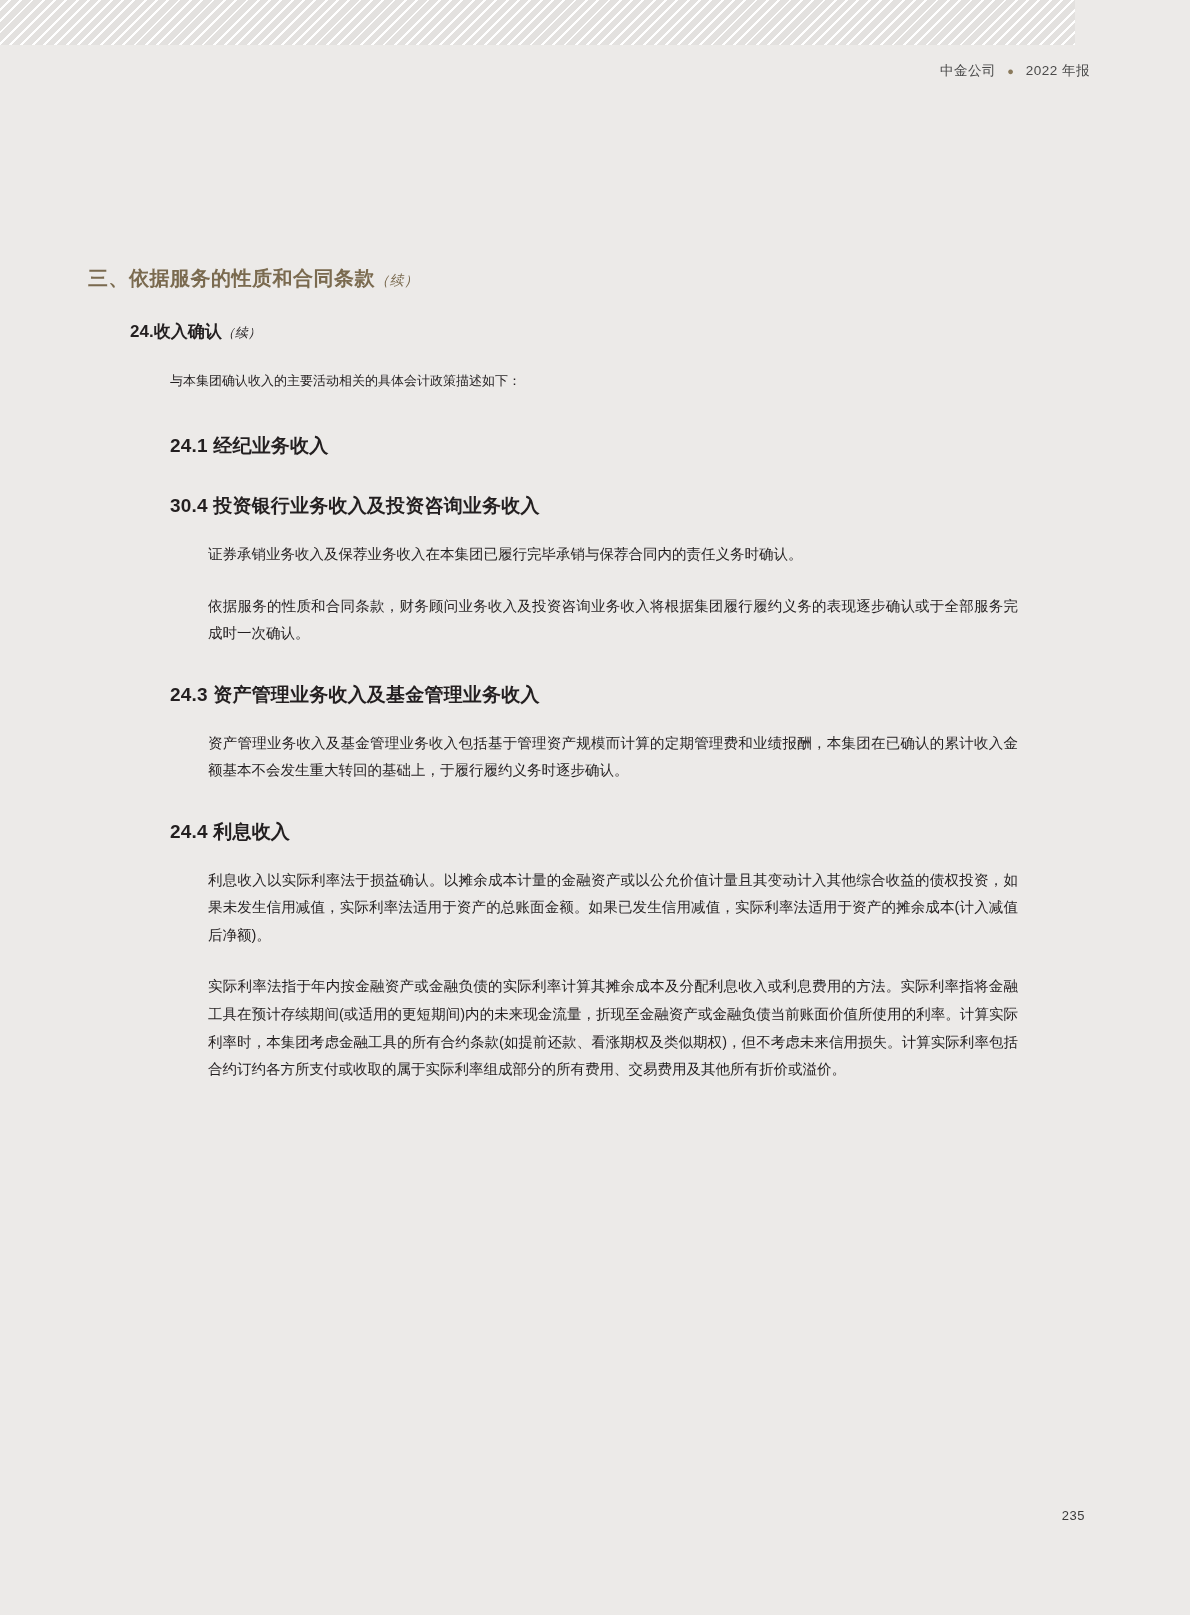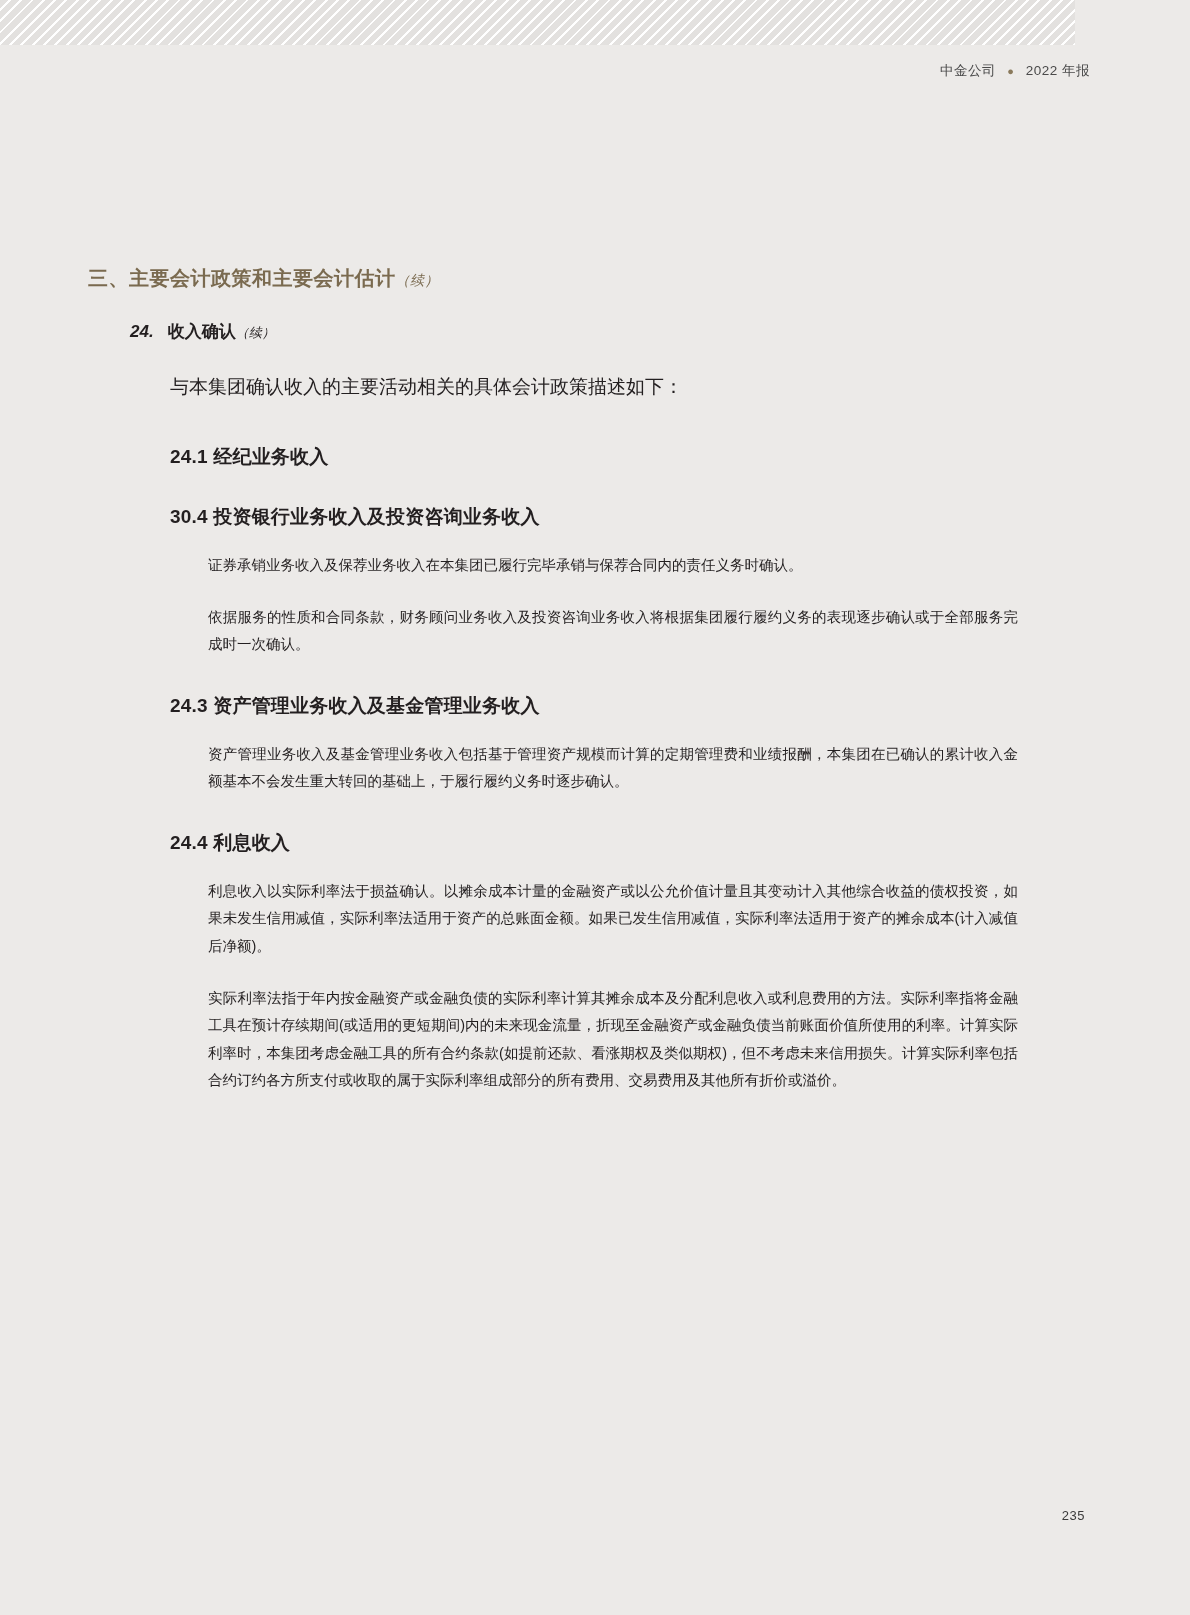--- a/index.html
+++ b/index.html
@@ -71,31 +71,29 @@
 
   h2.subsection {
     font-size: 17px;
     font-weight: bold;
     color: #231f20;
     margin: 0 0 26px 0;
     padding-left: 42px;
   }
   h2.subsection .num {
     display: inline-block;
-    margin-right: 14px;
-    font-style: italic;
   }
   h2.subsection .cont {
     font-size: 13px;
     font-style: italic;
     font-weight: normal;
   }
 
   p.intro {
-    font-size: 19px;
+    font-size: 13px;
     line-height: 1.85;
     margin: 0 0 40px 0;
     padding-left: 82px;
     color: #231f20;
   }
 
   .block {
     margin-bottom: 34px;
   }
 
@@ -137,21 +135,21 @@
 
 <div class="page-header">
   <span>中金公司</span>
   <span class="bullet">●</span>
   <span>2022 年报</span>
 </div>
 
 <div class="content">
 
   <h1 class="section-title">
-    <span>三、主要会计政策和主要会计估计</span><span class="cont">（续）</span>
+    <span>三、依据服务的性质和合同条款</span><span class="cont">（续）</span>
   </h1>
 
   <h2 class="subsection">
     <span class="num">24.</span><span>收入确认</span><span class="cont">（续）</span>
   </h2>
 
   <p class="intro">与本集团确认收入的主要活动相关的具体会计政策描述如下：</p>
 
   <div class="block">
     <h3 class="item-title">24.1 经纪业务收入</h3>

